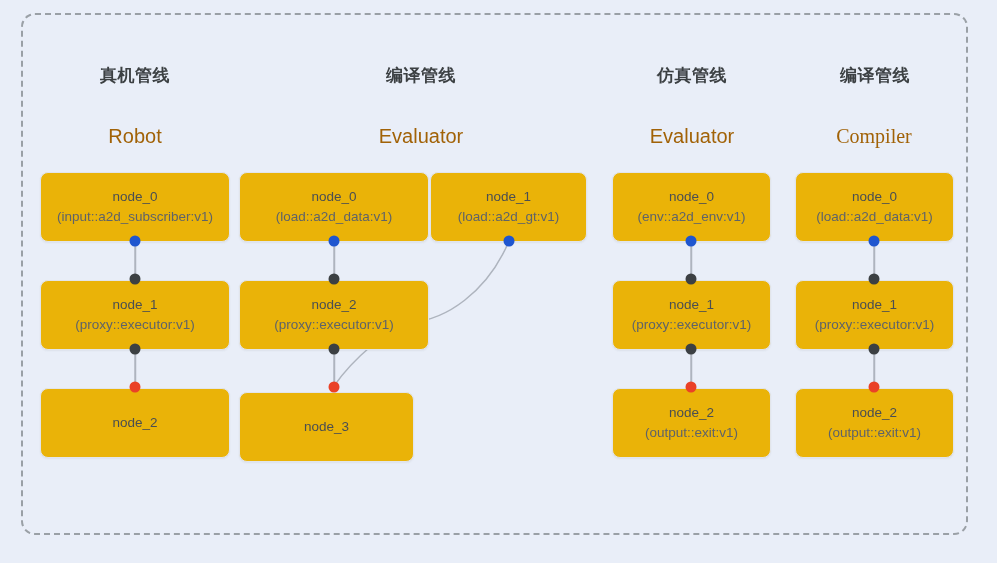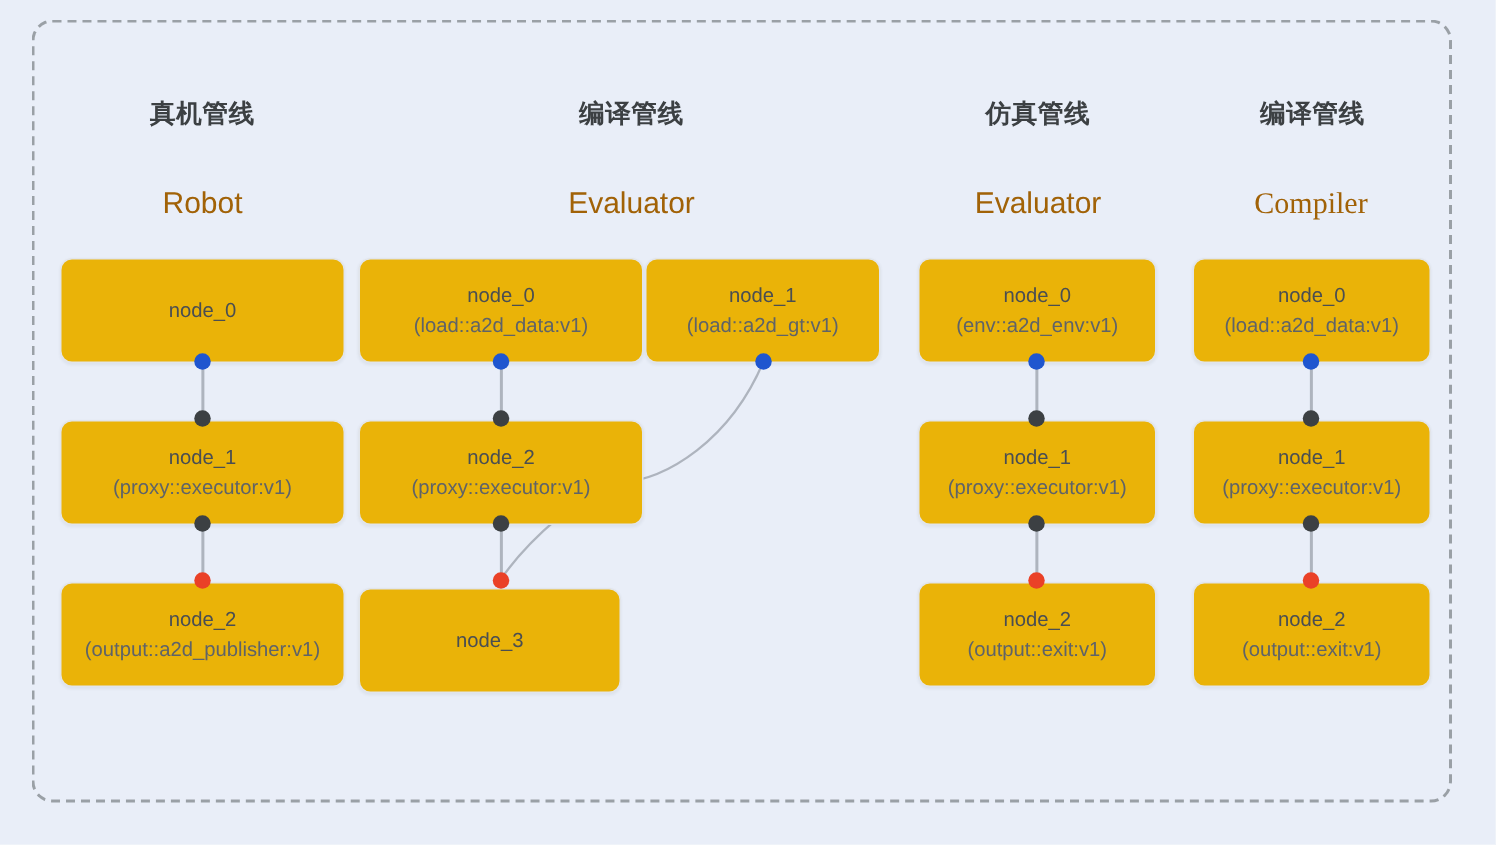--- a/index.html
+++ b/index.html
@@ -116,28 +116,28 @@
     <path d="M 509 241 C 487 293 445 320 412 322" fill="none" stroke="#aeb4be" stroke-width="1.5"></path>
     <path d="M 412 322 C 390 326 352 360 334 386" fill="none" stroke="#aeb4be" stroke-width="1.5"></path>
   </svg>
 
   <div class="column">
     <div class="col-title" style="left:40px; top:64px; width:190px;">真机管线</div>
     <div class="col-subtitle" style="left:40px; top:125px; width:190px;">Robot</div>
 
     <div class="node-box" style="left:40px; top:172px; width:190px; height:70px;">
       <div class="node-title">node_0</div>
+      <div class="node-sub">(input::a2d_subscriber:v1)</div>
     </div>
     <div class="node-box" style="left:40px; top:280px; width:190px; height:70px;">
       <div class="node-title">node_1</div>
       <div class="node-sub">(proxy::executor:v1)</div>
     </div>
     <div class="node-box" style="left:40px; top:388px; width:190px; height:70px;">
       <div class="node-title">node_2</div>
-      <div class="node-sub">(output::a2d_publisher:v1)</div>
     </div>
 
     <div class="edge-line" style="left:135px; top:241px; height:37px;"></div>
     <div class="edge-line" style="left:135px; top:349px; height:37px;"></div>
 
     <div class="port port-blue" style="left:135px; top:241px;"></div>
     <div class="port port-black" style="left:135px; top:279px;"></div>
     <div class="port port-black" style="left:135px; top:349px;"></div>
     <div class="port port-red" style="left:135px; top:387px;"></div>
   </div>

